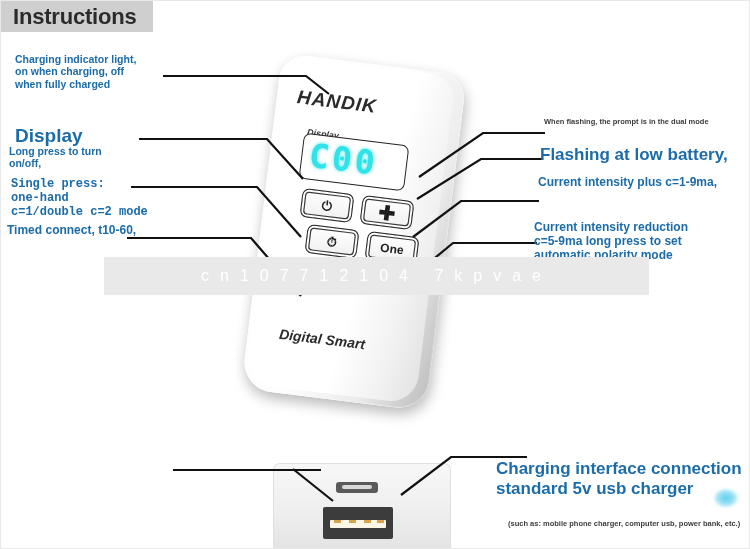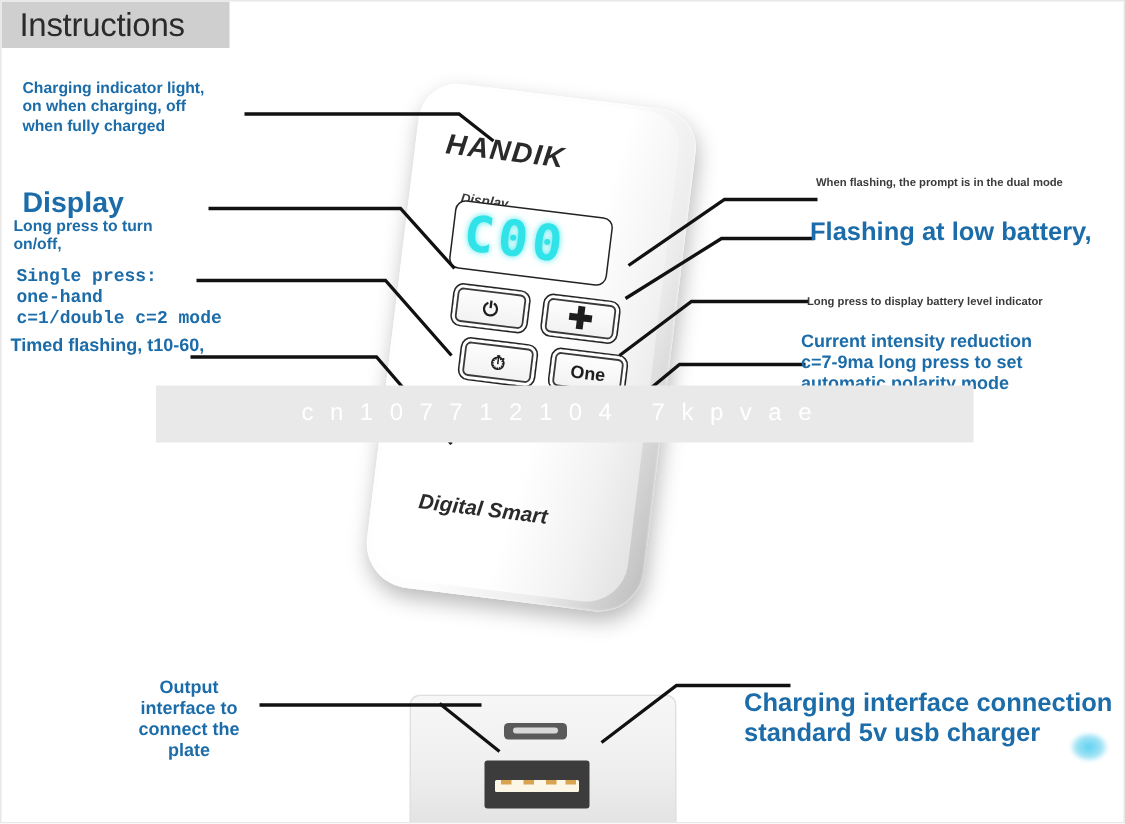--- a/index.html
+++ b/index.html
@@ -24,21 +24,21 @@
   #header-band {
     position: absolute;
     left: 0; top: 0;
     width: 152px; height: 31px;
     background: #cfcfcf;
   }
   #header-title {
     position: absolute;
     left: 12px; top: 3px;
     font-size: 22px;
-    font-weight: normal;
+    font-weight: bold;
     color: #2b2b2b;
     letter-spacing: -0.2px;
     white-space: nowrap;
   }
 
   
   .anno {
     position: absolute;
     color: #1b6ca8;
     font-weight: bold;
@@ -332,41 +332,38 @@
 when fully charged</div>
 
   <div class="anno huge right" style="left:14px; top:124px; width:120px;">Display</div>
 
   <div class="anno small right" style="left:8px; top:144px; width:120px;">Long press to turn on/off,</div>
 
   <div class="anno med left" style="left:10px; top:176px; width:150px;font-family:Liberation Mono, monospace;">Single press:
 one-hand
 c=1/double c=2 mode</div>
 
-  <div class="anno med left" style="left:6px; top:222px; width:170px;">Timed flashing, t10-60,</div>
+  <div class="anno med left" style="left:6px; top:222px; width:170px;">Timed connect, t10-60,</div>
 
   <div class="anno big left" style="left:539px; top:144px; width:210px;">Flashing at low battery,</div>
 
   <div class="anno tiny left" style="left:543px; top:117px; width:205px;">When flashing, the prompt is in the dual mode</div>
 
-
-  <div class="anno tiny left" style="left:537px; top:196px; width:210px;">Long press to display battery level indicator</div>
+  <div class="anno med left" style="left:537px; top:174px; width:210px;">Current intensity plus c=1-9ma,</div>
+
 
   <div class="anno med left" style="left:533px; top:219px; width:212px;">Current intensity reduction
-c=7-9ma long press to set
+c=5-9ma long press to set
 automatic polarity mode</div>
 
-  <div class="anno med center" style="left:72px; top:450px; width:106px;">Output
-interface to
-connect the
-plate</div>
 
   <div class="anno big left" style="left:495px; top:458px; width:256px;">Charging interface connection
 standard 5v usb charger</div>
 
+  <div class="anno tiny left" style="left:507px; top:519px; width:240px;">(such as: mobile phone charger, computer usb, power bank, etc.)</div>
 
   <div id="watermark-band">
     <div id="watermark-text">cn107712104 7kpvae</div>
   </div>
 
   <div id="corner-mark"></div>
 
 </div>
 
 </body></html>

